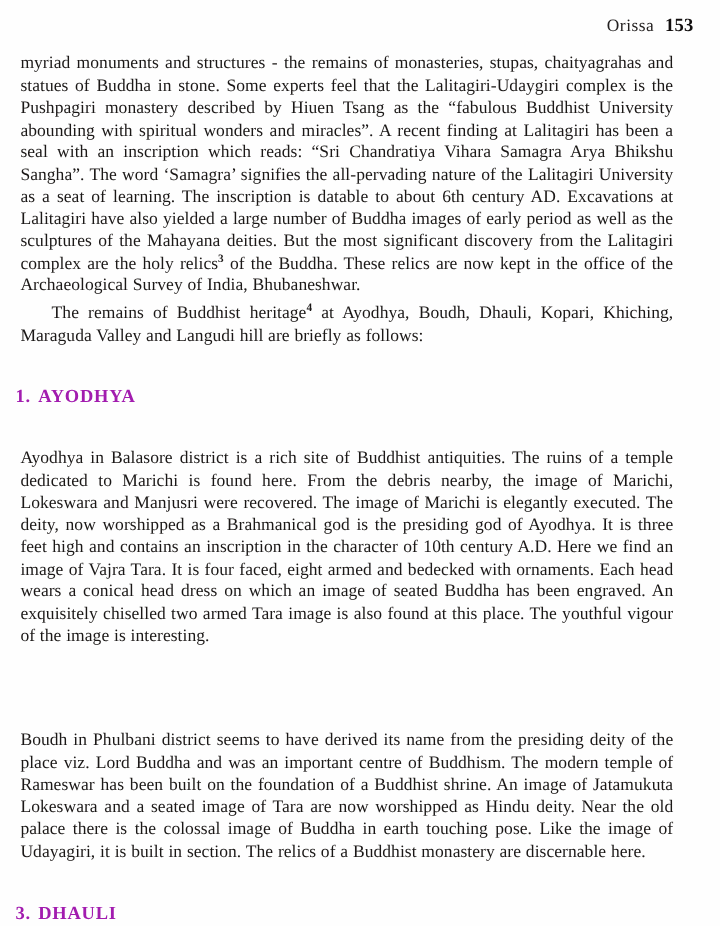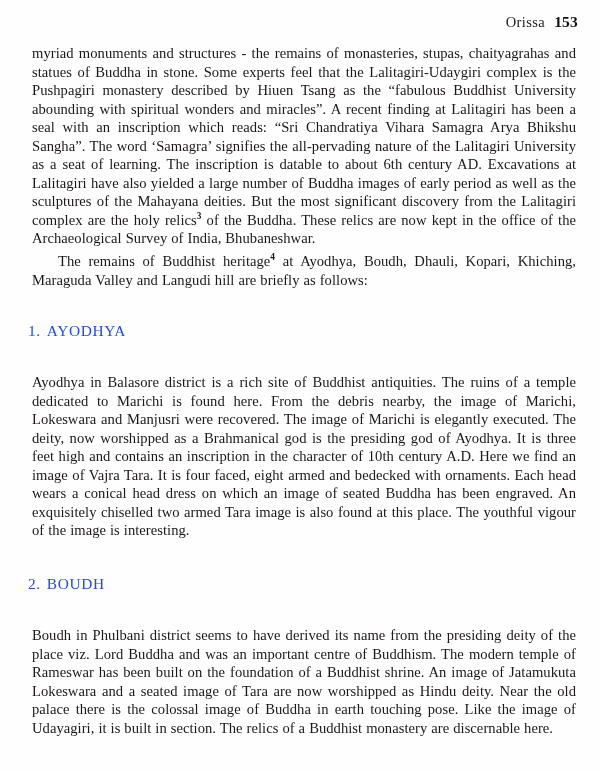--- a/index.html
+++ b/index.html
@@ -14,21 +14,21 @@
     font-family: "Liberation Serif", "DejaVu Serif", serif;
     color: #191615;
     -webkit-font-smoothing: antialiased;
   }
 
   .page {
     position: relative;
     width: 600px;
     height: 772px;
     box-sizing: border-box;
-    padding: 0 21px 0 28px;
+    padding: 0 21px 0 13px;
     background: #fefefe;
   }
 
   
   .running-head {
     display: flex;
     justify-content: flex-end;
     align-items: baseline;
     height: 40px;
     padding-top: 13px;
@@ -71,23 +71,23 @@
     font-size: 9.4px;
     vertical-align: super;
     line-height: 0;
     font-weight: bold;
   }
 
   
   h2.section-head {
     margin: 0;
     font-size: 15.4px;
-    font-weight: normal;
+    font-weight: bold;
     letter-spacing: 0.65px;
-    color: #1d4ed8;
+    color: #a21caf;
   }
   h2.section-head .num {
     margin-right: 6px;
   }
 
   .gap-after-para-1 { height: 29px; }
   .gap-after-head   { height: 29px; }
   .gap-after-para-2 { height: 31px; }
   .gap-after-para-3 { height: 30px; }
 </style>
@@ -110,21 +110,20 @@
     <div class="gap-after-para-1"></div>
 
     <h2 class="section-head"><span class="num">1.</span><span>AYODHYA</span></h2>
 
     <div class="gap-after-head"></div>
 
     <p class="para">Ayodhya in Balasore district is a rich site of Buddhist antiquities. The ruins of a temple dedicated to Marichi is found here. From the debris nearby, the image of Marichi, Lokeswara and Manjusri were recovered. The image of Marichi is elegantly executed. The deity, now worshipped as a Brahmanical god is the presiding god of Ayodhya. It is three feet high and contains an inscription in the character of 10th century A.D. Here we find an image of Vajra Tara. It is four faced, eight armed and bedecked with ornaments. Each head wears a conical head dress on which an image of seated Buddha has been engraved. An exquisitely chiselled two armed Tara image is also found at this place. The youthful vigour of the image is interesting.</p>
 
     <div class="gap-after-para-2"></div>
 
-    <h2 class="section-head"><span class="num">2.</span><span>BOUDH</span></h2>
 
     <div class="gap-after-head"></div>
 
     <p class="para">Boudh in Phulbani district seems to have derived its name from the presiding deity of the place viz. Lord Buddha and was an important centre of Buddhism. The modern temple of Rameswar has been built  on the foundation of a Buddhist shrine. An image of Jatamukuta Lokeswara and a seated image of Tara are now worshipped as Hindu deity. Near the old palace there is the colossal image of Buddha in earth touching pose. Like the image of Udayagiri, it is built in section. The relics of a Buddhist monastery are discernable here.</p>
 
     <div class="gap-after-para-3"></div>
 
     <h2 class="section-head"><span class="num">3.</span><span>DHAULI</span></h2>
 
     <div class="gap-after-head"></div>

